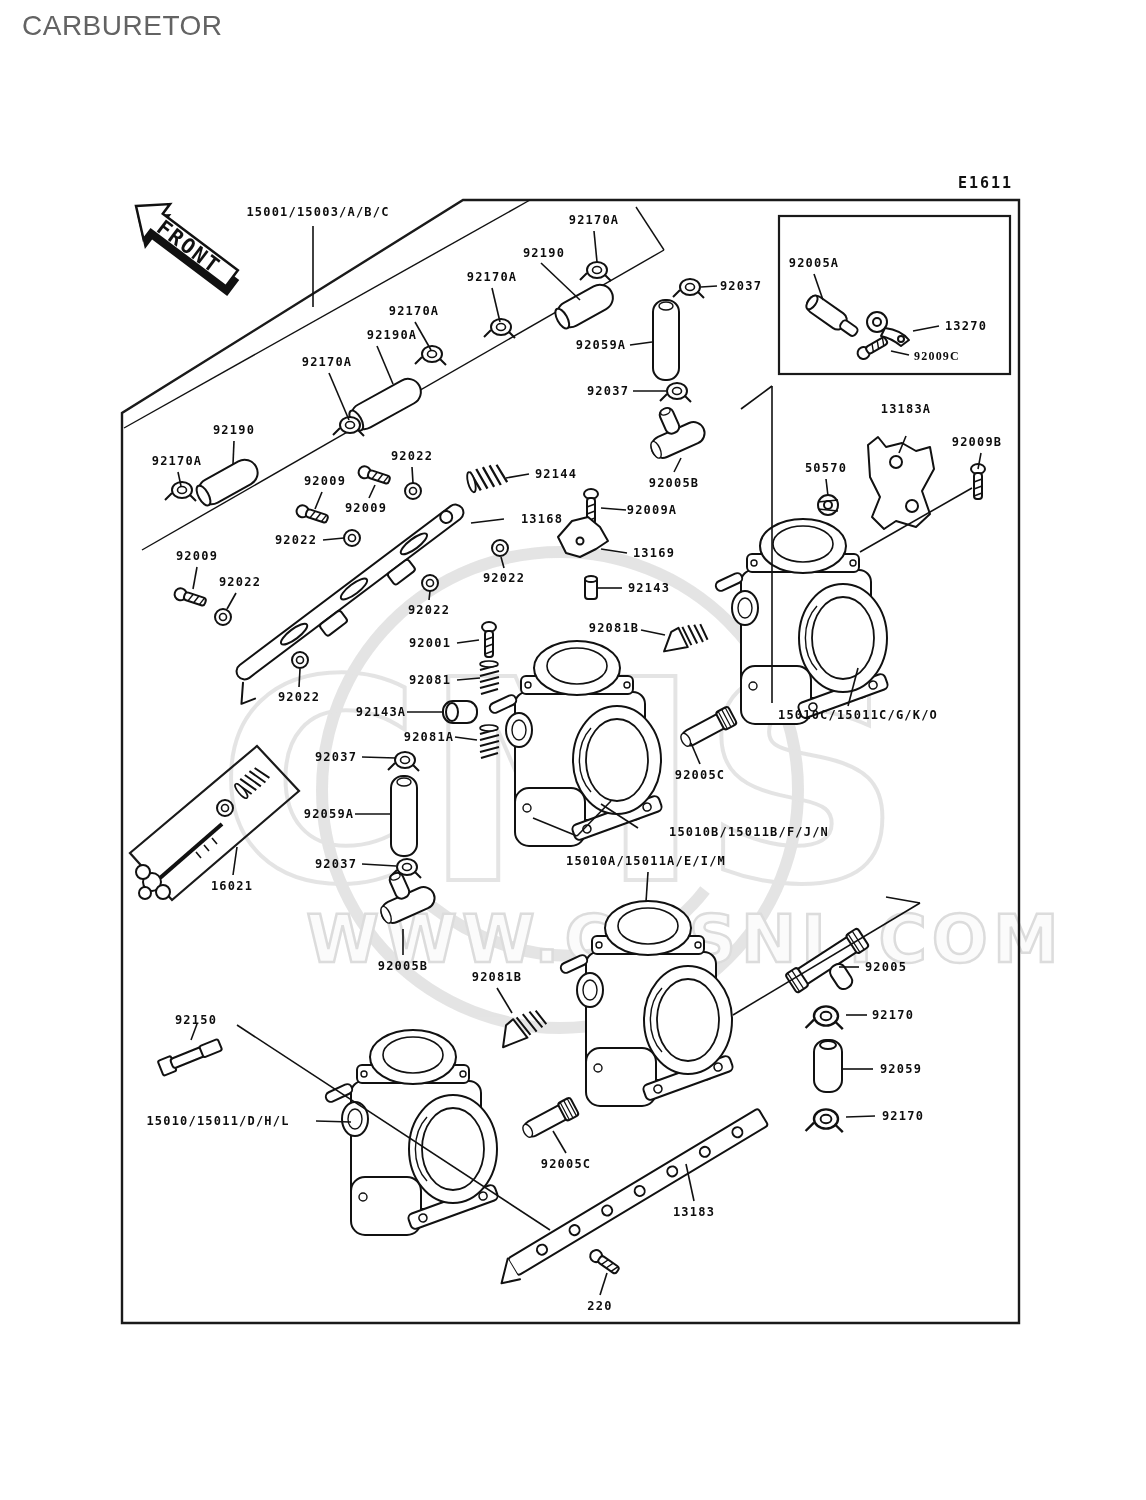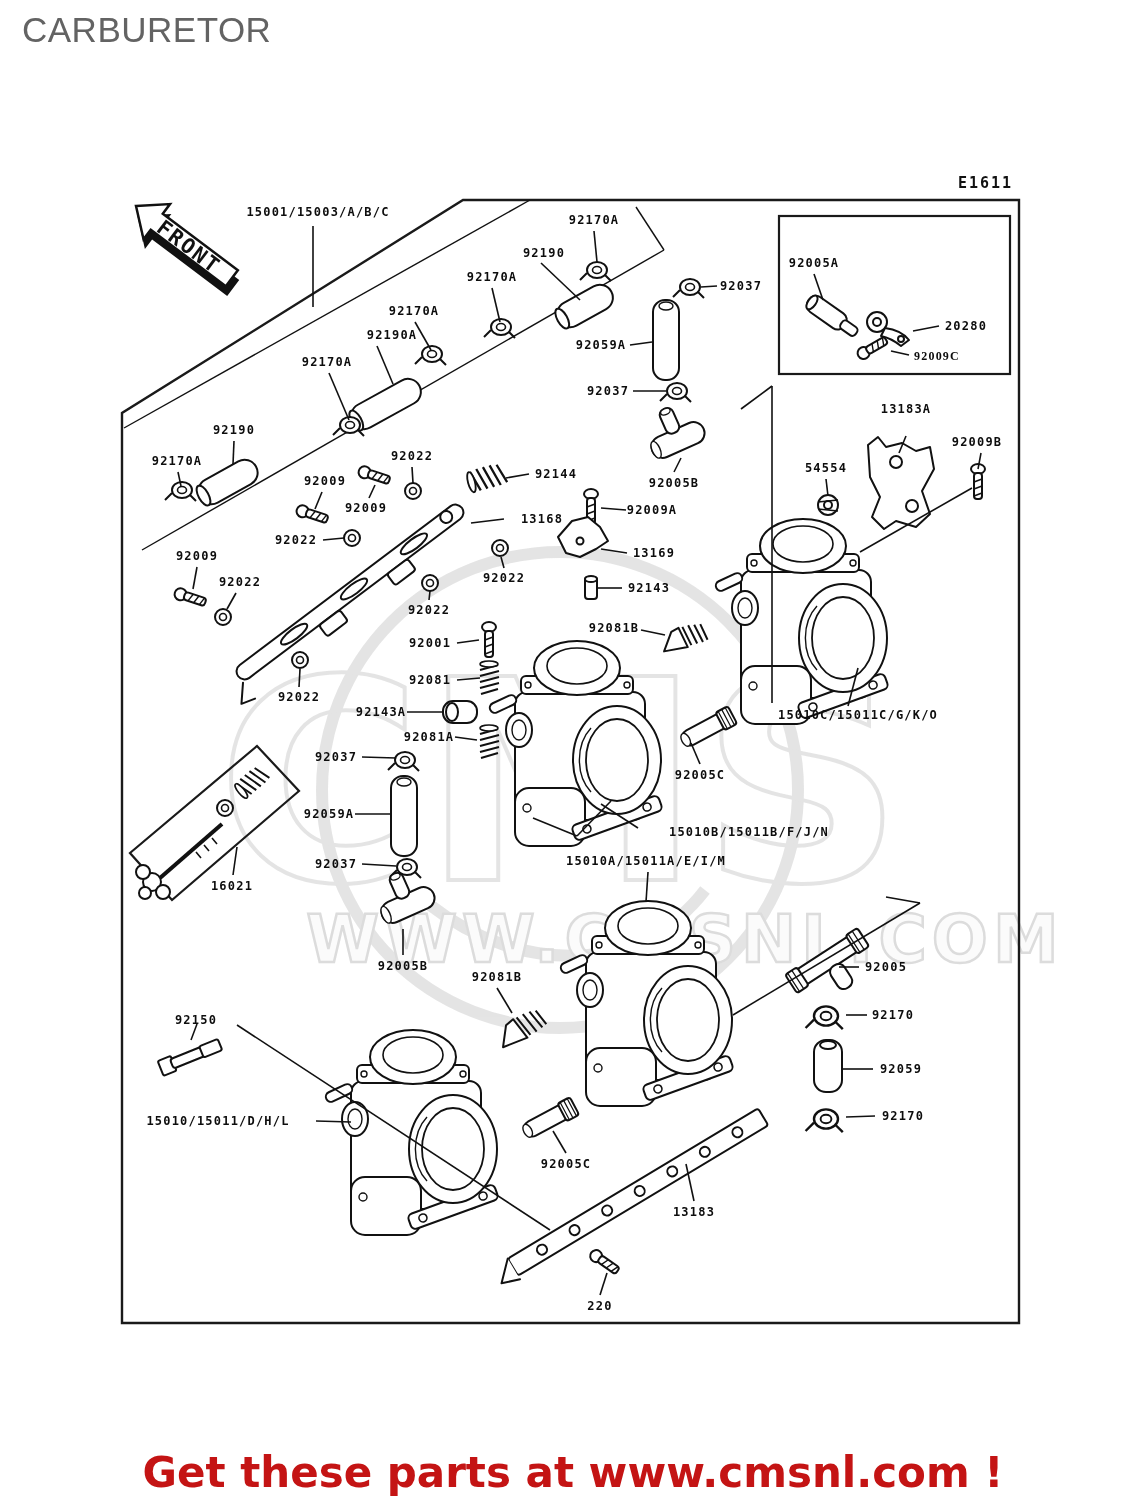--- a/index.html
+++ b/index.html
@@ -1,20 +1,20 @@
 <!DOCTYPE html>
 <html><head>
 <meta charset="utf-8">
 <style>
   html,body{margin:0;padding:0;background:#fff;}
   #page{position:relative;width:1146px;height:1500px;background:#fff;overflow:hidden;
         font-family:"DejaVu Sans",sans-serif;}
   #stage{position:absolute;left:0;top:0;width:1146px;height:1500px;}
   .page-title{position:absolute;left:22px;top:10px;font-family:"Liberation Sans",sans-serif;
-        font-size:35px;color:#636363;letter-spacing:.5px;}
+        font-size:28px;color:#636363;letter-spacing:.5px;}
   .diagram-code{position:absolute;left:958px;top:174px;font-family:"DejaVu Sans Mono",monospace;
         font-weight:bold;font-size:15px;letter-spacing:2px;color:#111;}
   .part-label{position:absolute;transform:translate(-50%,-50%);white-space:nowrap;
         font-family:"DejaVu Sans Mono",monospace;font-weight:bold;font-size:12px;
         letter-spacing:1.2px;color:#0d0d0d;}
   .footer-line{position:absolute;left:0;right:0;top:1448px;text-align:center;
         font-family:"DejaVu Sans",sans-serif;font-weight:bold;font-size:42px;color:#c41414;}
   svg .part{stroke:#111;stroke-width:2;fill:#fff;stroke-linejoin:round;stroke-linecap:round;}
   svg .thin{stroke:#111;stroke-width:1.4;fill:none;}
   svg .frame{stroke:#1a1a1a;stroke-width:2.4;fill:none;}
@@ -357,27 +357,27 @@
       <div class="part-label" data-name="part-label-92170a" style="left: 594px; top: 220px;">92170A</div>
       <div class="part-label" data-name="part-label-92190" style="left: 544px; top: 253px;">92190</div>
       <div class="part-label" data-name="part-label-92170a" style="left: 492px; top: 277px;">92170A</div>
       <div class="part-label" data-name="part-label-92170a" style="left: 414px; top: 311px;">92170A</div>
       <div class="part-label" data-name="part-label-92190a" style="left: 392px; top: 335px;">92190A</div>
       <div class="part-label" data-name="part-label-92170a" style="left: 327px; top: 362px;">92170A</div>
       <div class="part-label" data-name="part-label-92190" style="left: 234px; top: 430px;">92190</div>
       <div class="part-label" data-name="part-label-92170a" style="left: 177px; top: 461px;">92170A</div>
       <div class="part-label" data-name="part-label-92037" style="left: 741px; top: 286px;">92037</div>
       <div class="part-label" data-name="part-label-92005a" style="left: 814px; top: 263px;">92005A</div>
-      <div class="part-label" data-name="part-label-13270" style="left: 966px; top: 326px;">20280</div>
+      <div class="part-label" data-name="part-label-13270" style="left: 966px; top: 326px;">13270</div>
       <div class="part-label" data-name="part-label-92009c" style="left: 937px; top: 356px; font-family: Liberation Serif, serif;">92009C</div>
       <div class="part-label" data-name="part-label-92059a" style="left: 601px; top: 345px;">92059A</div>
       <div class="part-label" data-name="part-label-92037" style="left: 608px; top: 391px;">92037</div>
       <div class="part-label" data-name="part-label-13183a" style="left: 906px; top: 409px;">13183A</div>
       <div class="part-label" data-name="part-label-92009b" style="left: 977px; top: 442px;">92009B</div>
-      <div class="part-label" data-name="part-label-92015" style="left: 826px; top: 468px;">54554</div>
+      <div class="part-label" data-name="part-label-92015" style="left: 826px; top: 468px;">50570</div>
       <div class="part-label" data-name="part-label-92022" style="left: 412px; top: 456px;">92022</div>
       <div class="part-label" data-name="part-label-92009" style="left: 325px; top: 481px;">92009</div>
       <div class="part-label" data-name="part-label-92009" style="left: 366px; top: 508px;">92009</div>
       <div class="part-label" data-name="part-label-92144" style="left: 556px; top: 474px;">92144</div>
       <div class="part-label" data-name="part-label-13168" style="left: 542px; top: 519px;">13168</div>
       <div class="part-label" data-name="part-label-92009a" style="left: 652px; top: 510px;">92009A</div>
       <div class="part-label" data-name="part-label-92005b" style="left: 674px; top: 483px;">92005B</div>
       <div class="part-label" data-name="part-label-13169" style="left: 654px; top: 553px;">13169</div>
       <div class="part-label" data-name="part-label-92143" style="left: 649px; top: 588px;">92143</div>
       <div class="part-label" data-name="part-label-92022" style="left: 296px; top: 540px;">92022</div>
@@ -405,14 +405,13 @@
       <div class="part-label" data-name="part-label-15010-15011-d-h-l" style="left: 218px; top: 1121px;">15010/15011/D/H/L</div>
       <div class="part-label" data-name="part-label-92005c" style="left: 566px; top: 1164px;">92005C</div>
       <div class="part-label" data-name="part-label-13183" style="left: 694px; top: 1212px;">13183</div>
       <div class="part-label" data-name="part-label-220" style="left: 600px; top: 1306px;">220</div>
       <div class="part-label" data-name="part-label-92005" style="left: 886px; top: 967px;">92005</div>
       <div class="part-label" data-name="part-label-92170" style="left: 893px; top: 1015px;">92170</div>
       <div class="part-label" data-name="part-label-92059" style="left: 901px; top: 1069px;">92059</div>
       <div class="part-label" data-name="part-label-92170" style="left: 903px; top: 1116px;">92170</div>
     </div>
 
-  <div class="footer-line" data-name="footer-link" style="color: rgb(196, 20, 20);">Get these parts at www.cmsnl.com !</div>
 </div>
 
 </body></html>

